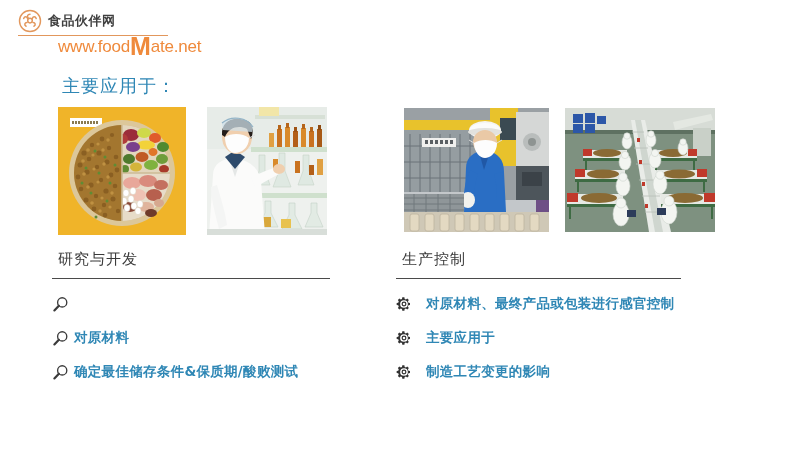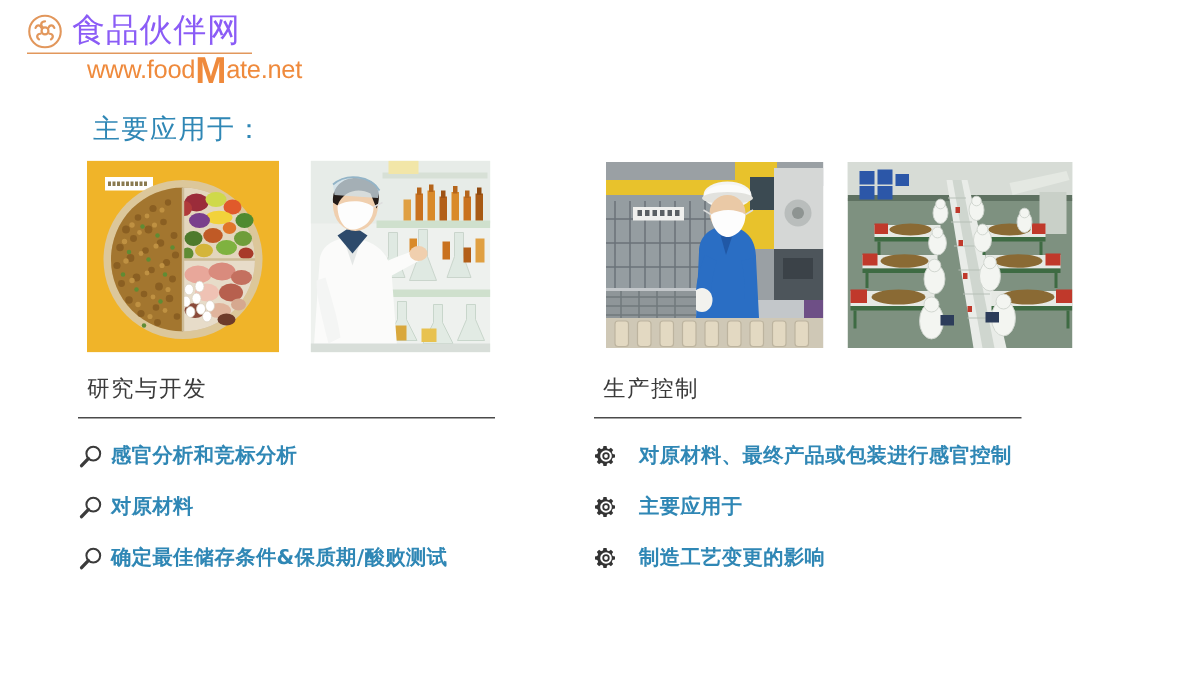--- a/index.html
+++ b/index.html
@@ -28,23 +28,23 @@
     align-items: center;
     height: 26px;
   }
   .logo-mark {
     width: 24px;
     height: 24px;
     flex: 0 0 24px;
     margin-right: 6px;
   }
   .logo-cn {
-    color: #8b5cf6;
-    font-size: 22px;
-    font-weight: normal;
+    color: #404040;
+    font-size: 13px;
+    font-weight: bold;
     letter-spacing: 0.5px;
     line-height: 22px;
     font-family: "DejaVu Sans", "Liberation Sans", sans-serif;
   }
   .logo-rule {
     height: 1px;
     background: #e2975c;
     width: 150px;
     margin-left: 0px;
     margin-top: 1px;
@@ -583,21 +583,20 @@
   <div class="col-rule"></div>
   <div class="bullet-list">
 
     <div class="bullet-item">
       <span class="bullet-icon">
         <svg viewBox="0 0 20 20" width="17" height="17">
           <circle cx="12" cy="7.5" r="5.4" fill="none" stroke="#3b3b3b" stroke-width="1.6"></circle>
           <line x1="8.1" y1="11.4" x2="2.8" y2="17" stroke="#3b3b3b" stroke-width="2.6" stroke-linecap="round"></line>
         </svg>
       </span>
-      <span class="bullet-text">感官分析和竞标分析</span>
     </div>
 
     <div class="bullet-item">
       <span class="bullet-icon">
         <svg viewBox="0 0 20 20" width="17" height="17">
           <circle cx="12" cy="7.5" r="5.4" fill="none" stroke="#3b3b3b" stroke-width="1.6"></circle>
           <line x1="8.1" y1="11.4" x2="2.8" y2="17" stroke="#3b3b3b" stroke-width="2.6" stroke-linecap="round"></line>
         </svg>
       </span>
       <span class="bullet-text">对原材料</span>

